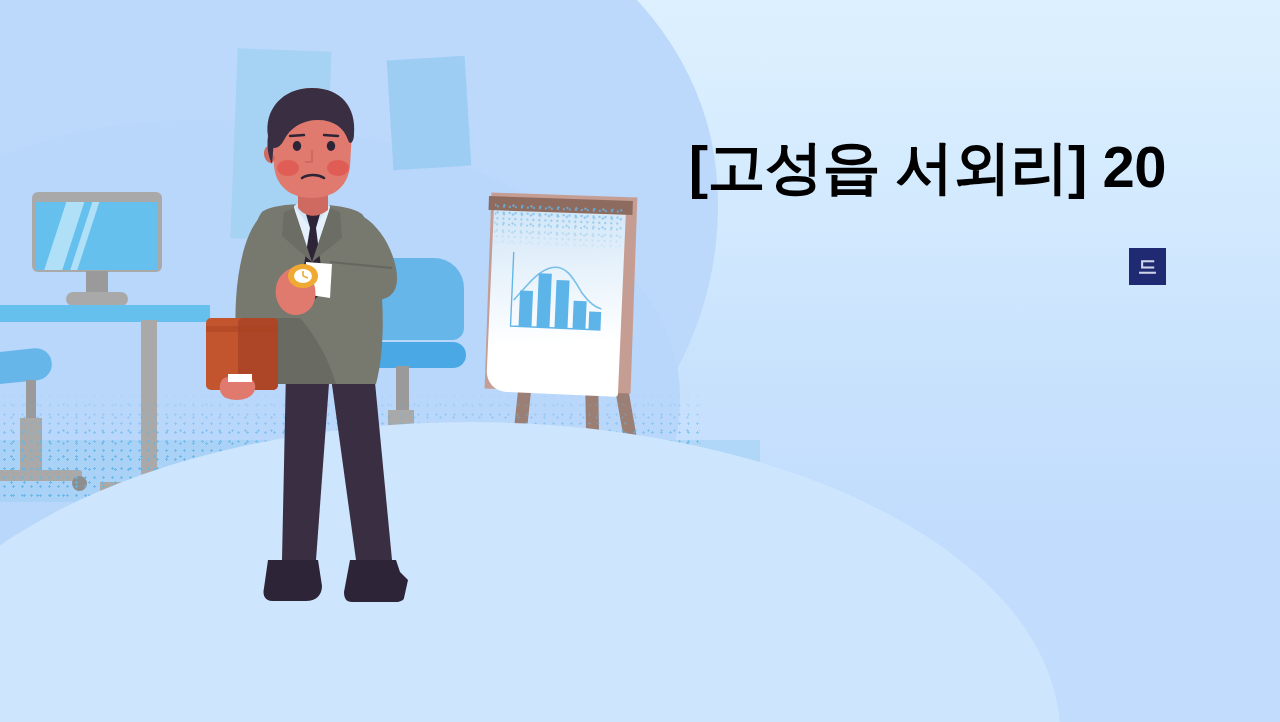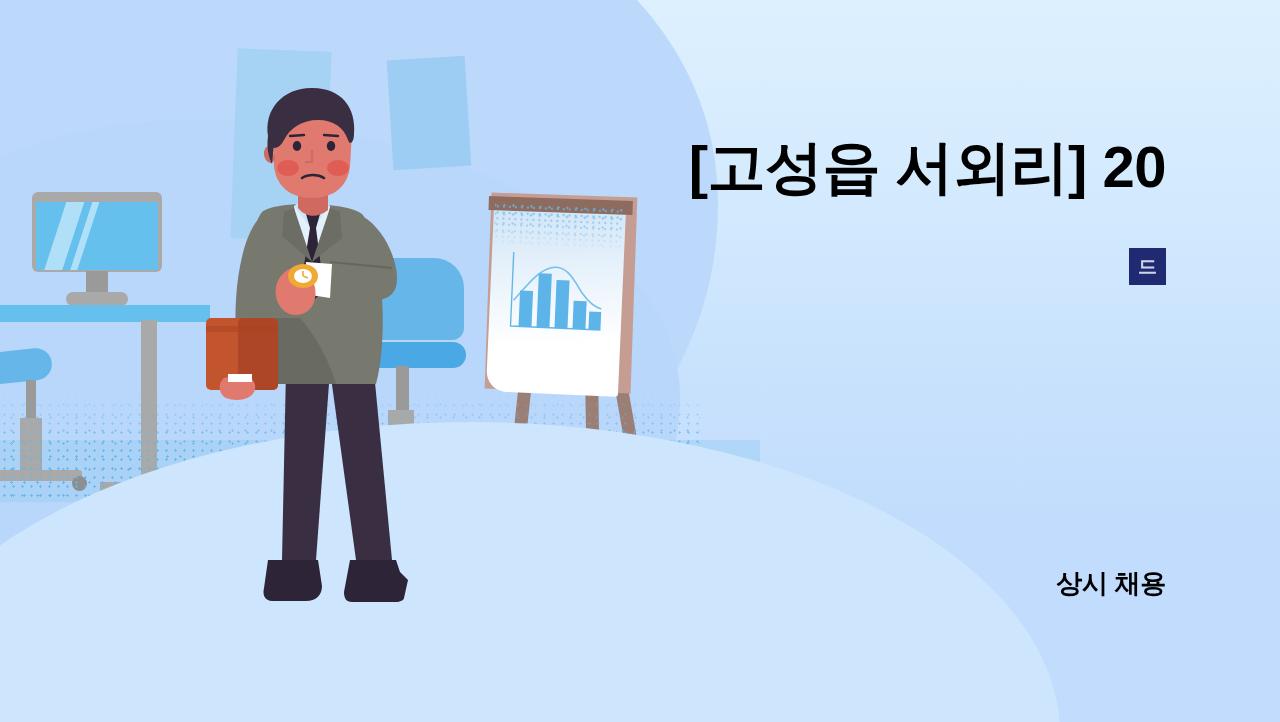--- a/index.html
+++ b/index.html
@@ -444,16 +444,15 @@
   </svg>
 
   <div class="text-layer">
 
     <div class="title">[고성읍 서외리] 20</div>
 
     <div class="company-row">
       <div class="company-badge">드</div>
     </div>
 
-    <div class="recruit-type">상시 채용</div>
 
   </div>
 </div>
 
 </body></html>

